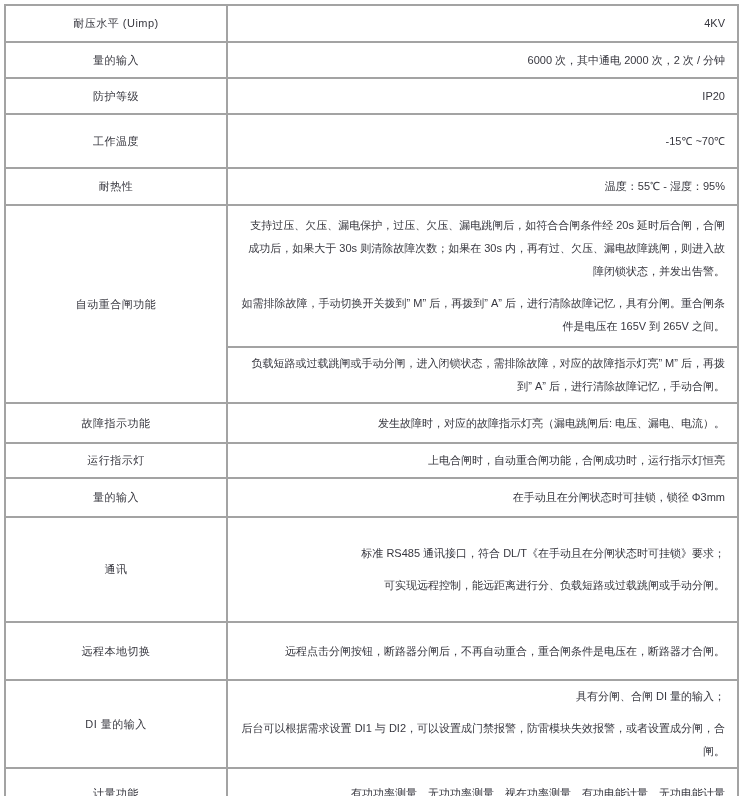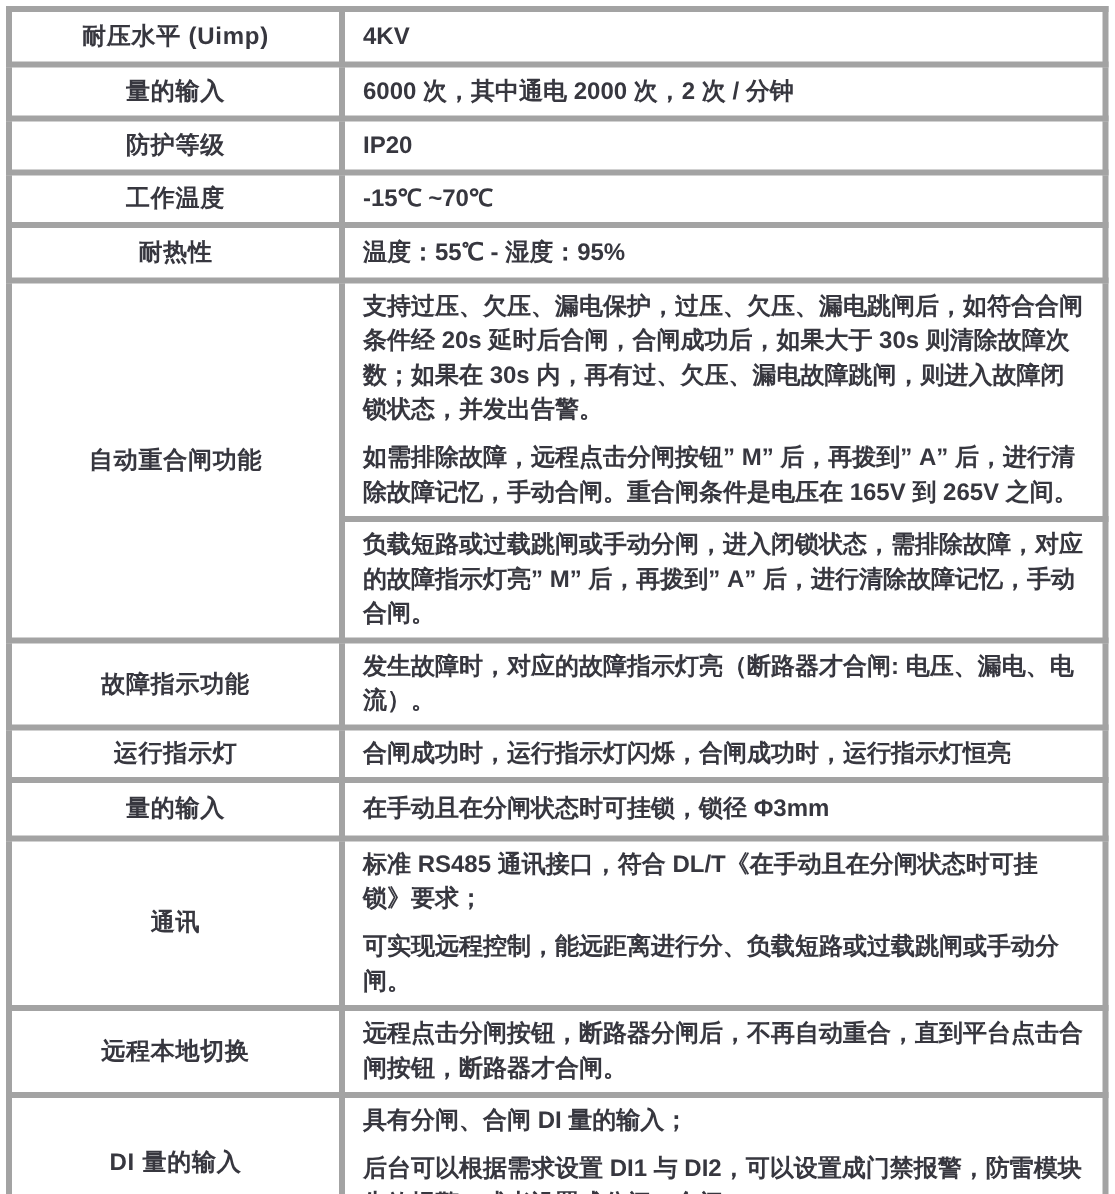--- a/index.html
+++ b/index.html
@@ -17,37 +17,36 @@
   }
   table.spec-table {
     border-collapse: collapse;
     table-layout: fixed;
     width: 735px;
     margin: 0 auto;
     border: 2px solid #4d4d54;
     border-bottom: 3px solid #202026;
   }
   table.spec-table td {
-    border: 4px solid #a3a3a3;
-    font-size: 16px;
+    border: 2px solid #a3a3a3;
+    font-size: 11px;
     box-sizing: border-box;
-    font-weight: bold;
   }
   td.label-cell {
     width: 222px;
     text-align: center;
     vertical-align: middle;
     padding: 4px 6px;
     letter-spacing: 0.5px;
   }
   td.value-cell {
     vertical-align: middle;
     padding: 4px 12px;
     line-height: 23px;
-    text-align: left;
+    text-align: right;
   }
   .para { margin: 0; }
   .para + .para { margin-top: 9px; }
 </style>
 </head>
 <body>
 
 <div class="page">
   <table class="spec-table">
     <tbody>
@@ -64,71 +63,71 @@
           </td>
         </tr>
         <tr>
           <td class="label-cell" rowspan="1">防护等级</td>
           <td class="value-cell" style="height: 36px;">
             <div class="para">IP20</div>
           </td>
         </tr>
         <tr>
           <td class="label-cell" rowspan="1">工作温度</td>
-          <td class="value-cell" style="height: 34px;">
+          <td class="value-cell" style="height: 54px;">
             <div class="para">-15℃ ~70℃</div>
           </td>
         </tr>
         <tr>
           <td class="label-cell" rowspan="1">耐热性</td>
           <td class="value-cell" style="height: 37px; margin-top: 16px;">
             <div class="para">温度：55℃ - 湿度：95%</div>
           </td>
         </tr>
         <tr>
           <td class="label-cell" rowspan="2">自动重合闸功能</td>
           <td class="value-cell" style="height: 142px; margin-left: 28px;">
             <div class="para">支持过压、欠压、漏电保护，过压、欠压、漏电跳闸后，如符合合闸条件经 20s 延时后合闸，合闸成功后，如果大于 30s 则清除故障次数；如果在 30s 内，再有过、欠压、漏电故障跳闸，则进入故障闭锁状态，并发出告警。</div>
-            <div class="para">如需排除故障，远程点击分闸按钮” M” 后，再拨到” A” 后，进行清除故障记忆，手动合闸。重合闸条件是电压在 165V 到 265V 之间。</div>
+            <div class="para">如需排除故障，手动切换开关拨到” M” 后，再拨到” A” 后，进行清除故障记忆，具有分闸。重合闸条件是电压在 165V 到 265V 之间。</div>
           </td>
         </tr>
         <tr>
           <td class="value-cell" style="height: 51px;">
             <div class="para">负载短路或过载跳闸或手动分闸，进入闭锁状态，需排除故障，对应的故障指示灯亮” M” 后，再拨到” A” 后，进行清除故障记忆，手动合闸。</div>
           </td>
         </tr>
         <tr>
           <td class="label-cell" rowspan="1">故障指示功能</td>
           <td class="value-cell" style="height: 40px;">
-            <div class="para">发生故障时，对应的故障指示灯亮（断路器才合闸: 电压、漏电、电流）。</div>
+            <div class="para">发生故障时，对应的故障指示灯亮（漏电跳闸后: 电压、漏电、电流）。</div>
           </td>
         </tr>
         <tr>
           <td class="label-cell" rowspan="1">运行指示灯</td>
           <td class="value-cell" style="height: 35px;">
-            <div class="para">合闸成功时，运行指示灯闪烁，合闸成功时，运行指示灯恒亮</div>
+            <div class="para">上电合闸时，自动重合闸功能，合闸成功时，运行指示灯恒亮</div>
           </td>
         </tr>
         <tr>
           <td class="label-cell" rowspan="1">量的输入</td>
           <td class="value-cell" style="height: 39px; border-radius: 16px;">
             <div class="para">在手动且在分闸状态时可挂锁，锁径 Φ3mm</div>
           </td>
         </tr>
         <tr>
           <td class="label-cell" rowspan="1">通讯</td>
           <td class="value-cell" style="height: 105px;">
             <div class="para">标准 RS485 通讯接口，符合 DL/T《在手动且在分闸状态时可挂锁》要求；</div>
             <div class="para">可实现远程控制，能远距离进行分、负载短路或过载跳闸或手动分闸。</div>
           </td>
         </tr>
         <tr>
           <td class="label-cell" rowspan="1">远程本地切换</td>
           <td class="value-cell" style="height: 58px;">
-            <div class="para">远程点击分闸按钮，断路器分闸后，不再自动重合，直到平台点击合闸按钮，断路器才合闸。</div>
+            <div class="para">远程点击分闸按钮，断路器分闸后，不再自动重合，重合闸条件是电压在，断路器才合闸。</div>
           </td>
         </tr>
         <tr>
           <td class="label-cell" rowspan="1">DI 量的输入</td>
           <td class="value-cell" style="height: 82px;">
             <div class="para">具有分闸、合闸 DI 量的输入；</div>
             <div class="para">后台可以根据需求设置 DI1 与 DI2，可以设置成门禁报警，防雷模块失效报警，或者设置成分闸，合闸。</div>
           </td>
         </tr>
         <tr>

